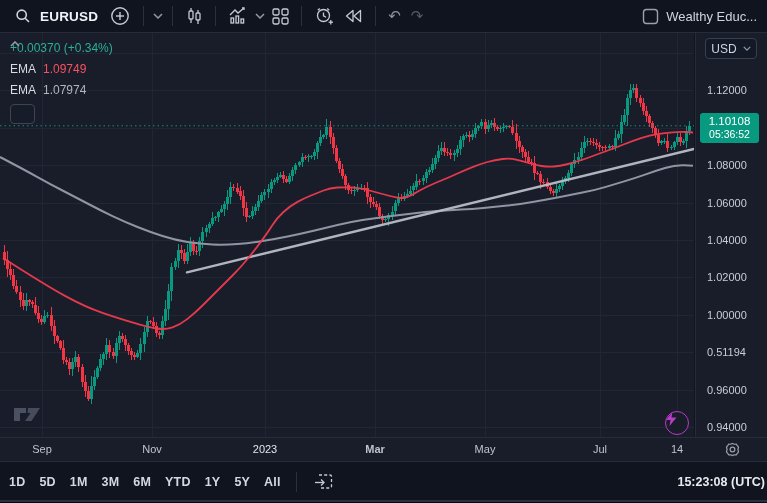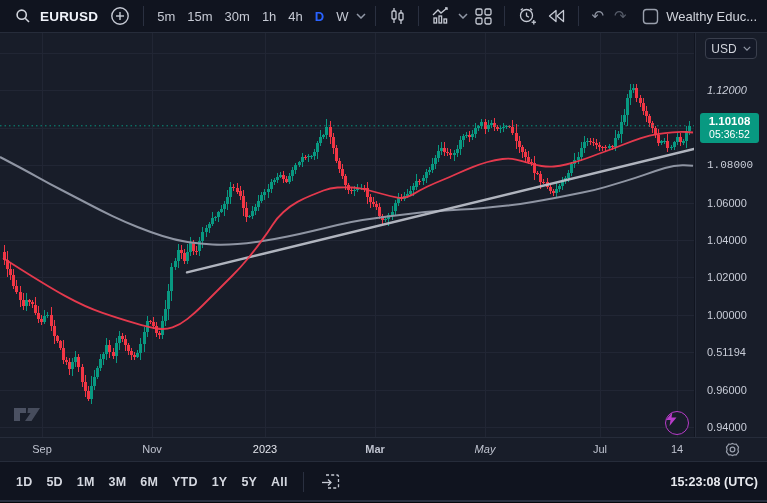--- a/index.html
+++ b/index.html
@@ -24,29 +24,29 @@
   #collapse-btn{width:25px;height:20px;border:1px solid #3f4454;border-radius:4px;display:flex;align-items:center;justify-content:center;color:#9198a6;cursor:pointer;background:rgba(24,29,41,.6);margin-top:3px;}
   
   #tv-logo{position:absolute;left:13px;top:369px;opacity:.75;cursor:pointer;}
   
   #boost-btn{position:absolute;left:665px;top:378px;width:24px;height:24px;border:1.6px solid #b73cc9;border-radius:50%;display:flex;align-items:center;justify-content:center;background:#181d29;cursor:pointer;z-index:6;}
   
   #price-scale{position:absolute;left:695px;top:33px;width:72px;height:404px;background:#181d29;border-left:1px solid #262c3a;cursor:ns-resize;}
   #currency-btn{position:absolute;left:9px;top:5px;width:52px;height:21px;border:1px solid #3a3f4d;border-radius:4px;display:flex;align-items:center;justify-content:center;gap:6px;font-size:12px;color:#d1d4dc;cursor:pointer;background:#141927;}
   .ptick{position:absolute;left:11px;font-size:11px;color:#c9cdd8;line-height:14px;}
   #last-badge{position:absolute;left:4px;top:84px;width:59px;border-radius:3px;background:#089981;color:#fff;text-align:center;padding:2px 0 3px;z-index:4;}
-  #last-badge .p{font-size:11.5px;font-weight:bold;line-height:13px;text-align:center;}
+  #last-badge .p{font-size:11.5px;font-weight:normal;line-height:13px;text-align:center;}
   #last-badge .c{font-size:10.5px;line-height:12px;}
   
   #time-scale{position:absolute;left:0;top:437px;width:767px;height:24px;background:#181d29;border-top:1px solid #262c3a;cursor:ew-resize;padding-left:23px;}
   .ttick{position:absolute;top:5px;transform:translateX(-50%);font-size:11px;color:#bfc3cf;}
   .ttick.year{color:#e3e5ec;}
   #axis-gear{position:absolute;left:725px;top:4px;color:#9aa0ad;cursor:pointer;}
   
-  #footer{position:absolute;left:0;top:461px;width:767px;height:40px;background:#10141f;border-top:1px solid #262c3a;display:flex;align-items:center;padding:0 9px;}
+  #footer{position:absolute;left:0;top:461px;width:767px;height:40px;background:#10141f;border-top:1px solid #262c3a;display:flex;align-items:center;padding:0 2px;}
   .rng-btn{font-size:12.5px;font-weight:bold;color:#d5d8e0;padding:4px 7px;border-radius:4px;cursor:pointer;flex:none;letter-spacing:.2px;}
   #goto-date{margin-left:4px;}
   #clock{margin-left:auto;font-size:12.5px;font-weight:bold;color:#e8eaef;cursor:pointer;}
 </style>
 </head>
 <body>
 
 <div id="app">
 
   <div id="header">
@@ -58,29 +58,20 @@
     </span>
     <span id="symbol-name">EURUSD</span>
     <span class="hbtn">
       <svg width="22" height="22" viewBox="0 0 22 22" fill="none" stroke="#c6cad4" stroke-width="1.4">
         <circle cx="11" cy="11" r="8.2"></circle>
           <line x1="11" y1="7" x2="11" y2="15"></line>
           <line x1="7" y1="11" x2="15" y2="11"></line>
       </svg>
     </span>
     <span class="hdiv"></span>
-    <span id="intervals" style="display:flex;align-items:center;">
-        <span class="int-btn">5m</span>
-        <span class="int-btn">15m</span>
-        <span class="int-btn">30m</span>
-        <span class="int-btn">1h</span>
-        <span class="int-btn">4h</span>
-        <span class="int-btn active">D</span>
-        <span class="int-btn">W</span>
-      </span>
     <span class="hbtn" style="padding:3px 2px;">
       <svg width="10" height="6" viewBox="0 0 10 6" fill="none" stroke="#9198a6" stroke-width="1.5">
           <polyline points="1,1 5,5 9,1"></polyline>
         </svg>
     </span>
     <span class="hdiv"></span>
     <span class="hbtn">
       <svg width="18" height="18" viewBox="0 0 18 18" fill="none" stroke="#c6cad4" stroke-width="1.3">
         <line x1="6" y1="1" x2="6" y2="4"></line>
           <rect x="4" y="4" width="4" height="8" rx="1"></rect>
@@ -610,20 +601,34 @@
           <rect x="666" y="107.9" width="3" height="7.1" fill="#f23645"></rect>
           <rect x="680" y="100.1" width="1" height="12.4" fill="#f23645"></rect>
           <rect x="679" y="104.4" width="3" height="5.0" fill="#f23645"></rect>
         </g>
         <path d="M0 124.0 Q25 137.1 37.5 144.1 Q50 151.1 62.5 157.5 Q75 164.0 87.5 170.5 Q100 177.1 112.5 183.1 Q125 189.0 137.5 194.0 Q150 199.0 162.5 203.0 Q175 207.0 187.5 209.0 Q200 210.9 212.5 211.5 Q225 212.0 237.5 211.0 Q250 210.0 262.5 208.0 Q275 206.1 287.5 203.5 Q300 201.0 312.5 198.0 Q325 195.0 337.5 192.0 Q350 189.0 362.5 187.0 Q375 184.9 387.5 183.4 Q400 181.9 412.5 180.4 Q425 179.0 437.5 178.0 Q450 177.1 461 176.5 Q472 176.0 483.5 175.0 Q495 174.1 507.5 172.6 Q520 171.1 532.5 169.0 Q545 167.0 557.5 164.6 Q570 162.1 582.5 159.6 Q595 157.1 605 154.1 Q615 151.1 625 148.1 Q635 145.1 645 141.6 Q655 138.0 665 135.0 Q675 132.0 684 132.3 L693 132.7" fill="none" stroke="#8f95a3" stroke-width="2" stroke-linejoin="round"></path>
         <line x1="187" y1="239.4" x2="694" y2="115.9" stroke="#b9bdc7" stroke-width="2.4" stroke-linecap="round" opacity="0.95"></line>
         <path d="M3 225.0 Q45 251.9 65 262.9 Q85 273.9 102.5 279.9 Q120 285.9 134 289.9 Q148 294.0 156.5 295.5 Q165 296.9 172.5 294.4 Q180 291.9 187.5 285.9 Q195 279.9 202.5 272.5 Q210 265.0 217.5 257.5 Q225 250.0 232.5 242.5 Q240 235.1 247.5 226.0 Q255 216.9 261.5 207.9 Q268 199.0 272.5 191.9 Q277 184.9 283.5 179.0 Q290 173.0 297.5 168.9 Q305 164.9 311 162.5 Q317 160.1 323.5 157.5 Q330 155.0 337.5 154.5 Q345 154.1 352.5 154.5 Q360 155.0 367.5 157.0 Q375 158.9 382.5 161.0 Q390 163.1 397.5 164.6 Q405 166.0 412.5 161.6 Q420 157.1 427.5 153.5 Q435 150.0 442.5 147.0 Q450 144.0 457.5 140.5 Q465 137.1 472.5 134.1 Q480 131.1 487.5 129.0 Q495 127.0 502.5 126.0 Q510 125.1 516 126.6 Q522 128.1 528.5 130.0 Q535 132.0 541.5 133.0 Q548 134.1 554 133.5 Q560 132.9 566 131.5 Q572 130.0 578.5 128.0 Q585 126.0 591.5 123.5 Q598 121.0 606.5 118.0 Q615 115.0 623.5 111.5 Q632 108.1 641 105.1 Q650 102.1 657.5 101.1 Q665 100.0 672.5 99.3 Q680 98.5 686.5 99.0 L693 99.5" fill="none" stroke="#ef3b4f" stroke-width="1.8" stroke-linejoin="round" opacity="0.95"></path>
         <line x1="0" y1="92.8" x2="694" y2="92.8" stroke="#089981" stroke-width="1" stroke-dasharray="1.5 3" opacity="0.95"></line>
       </svg>
 
+    <div id="legend">
+      <div class="row">
+        <span id="legend-change" style="color: rgb(44, 174, 152);">+0.00370 (+0.34%)</span>
+      </div>
+      <div id="legend-indicators">
+          <div class="row"><span class="lg-label">EMA</span><span style="color: rgb(247, 82, 95);">1.09749</span></div>
+          <div class="row"><span class="lg-label">EMA</span><span style="color: rgb(178, 181, 190);">1.07974</span></div>
+        </div>
+      <div id="collapse-btn">
+        <svg width="10" height="6" viewBox="0 0 10 6" fill="none" stroke="#9198a6" stroke-width="1.6">
+            <polyline points="1,5 5,1 9,5"></polyline>
+          </svg>
+      </div>
+    </div>
 
     <div id="tv-logo">
       <svg width="28" height="24" viewBox="0 0 28 24" fill="#5c6375">
         <path d="M1 6 h12 v5 h-6 v8 h-6 z"></path>
         <path d="M15 6 h12 l-8.5 13 h-6.5 l5.6 -8 h-3.1 z" opacity="0.9"></path>
       </svg>
     </div>
 
     <div id="boost-btn">
       <svg width="11" height="14" viewBox="0 0 11 14" fill="#b73cc9">
@@ -633,43 +638,43 @@
   </div>
 
   <div id="price-scale">
     <div id="currency-btn">
       <span>USD</span>
       <svg width="8" height="5" viewBox="0 0 10 6" fill="none" stroke="#9198a6" stroke-width="1.6">
           <polyline points="1,1 5,5 9,1"></polyline>
         </svg>
     </div>
     <div id="price-ticks">
-        <div class="ptick" style="top: 50.4px; font-style: italic;">1.12000</div>
-        <div class="ptick" style="top: 125.2px; font-family: Liberation Mono, monospace;">1.08000</div>
+        <div class="ptick" style="top: 50.4px;">1.12000</div>
+        <div class="ptick" style="top: 125.2px;">1.08000</div>
         <div class="ptick" style="top: 162.6px;">1.06000</div>
         <div class="ptick" style="top: 200px;">1.04000</div>
         <div class="ptick" style="top: 237.4px;">1.02000</div>
         <div class="ptick" style="top: 274.8px;">1.00000</div>
         <div class="ptick" style="top: 312.2px;">0.51194</div>
         <div class="ptick" style="top: 349.6px;">0.96000</div>
         <div class="ptick" style="top: 387px;">0.94000</div>
       </div>
     <div id="last-badge" style="top: 79.7804px;">
       <div class="p">1.10108</div>
       <div class="c">05:36:52</div>
     </div>
   </div>
 
   <div id="time-scale">
     <div id="time-ticks">
         <div class="ttick" style="left: 42px;">Sep</div>
         <div class="ttick" style="left: 152px;">Nov</div>
         <div class="ttick year" style="left: 265px;">2023</div>
         <div class="ttick" style="left: 375px; font-weight: bold;">Mar</div>
-        <div class="ttick" style="left: 485px; font-style: italic;">May</div>
+        <div class="ttick" style="left: 485px;">May</div>
         <div class="ttick" style="left: 600px;">Jul</div>
         <div class="ttick" style="left: 677px;">14</div>
       </div>
     <div id="axis-gear">
       <svg width="15" height="15" viewBox="0 0 16 16" fill="none" stroke="#9aa0ad" stroke-width="1.3">
         <path d="M8 1.6 l2 .8 2 -.2 1.2 1.8 1.2 1.4 -.6 2.6 .6 2.6 -1.2 1.4 -1.2 1.8 -2 -.2 -2 .8 -2 -.8 -2 .2 -1.2 -1.8 -1.2 -1.4 .6 -2.6 -.6 -2.6 1.2 -1.4 1.2 -1.8 2 .2 z"></path>
         <circle cx="8" cy="8" r="2.5"></circle>
       </svg>
     </div>
   </div>

